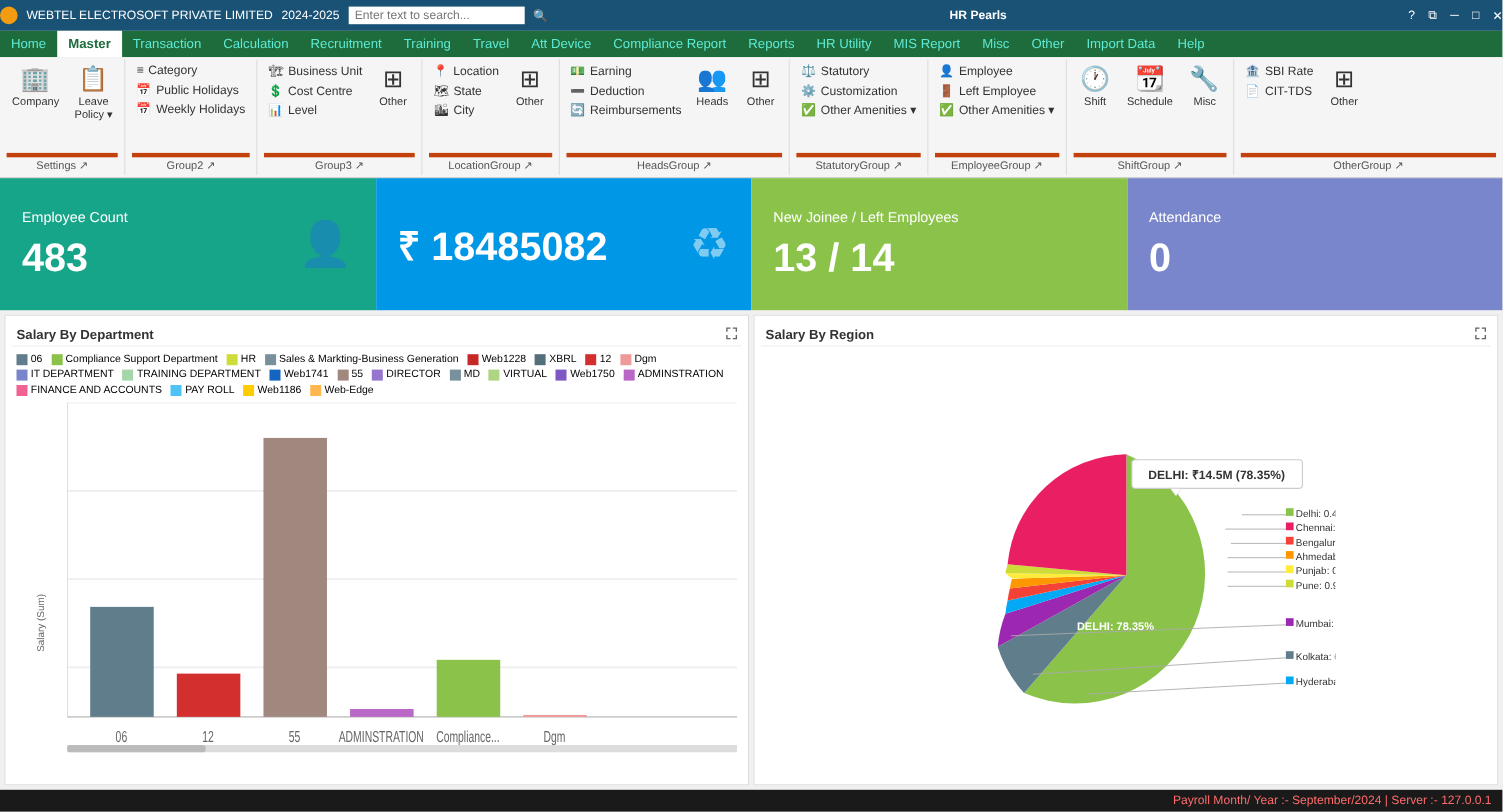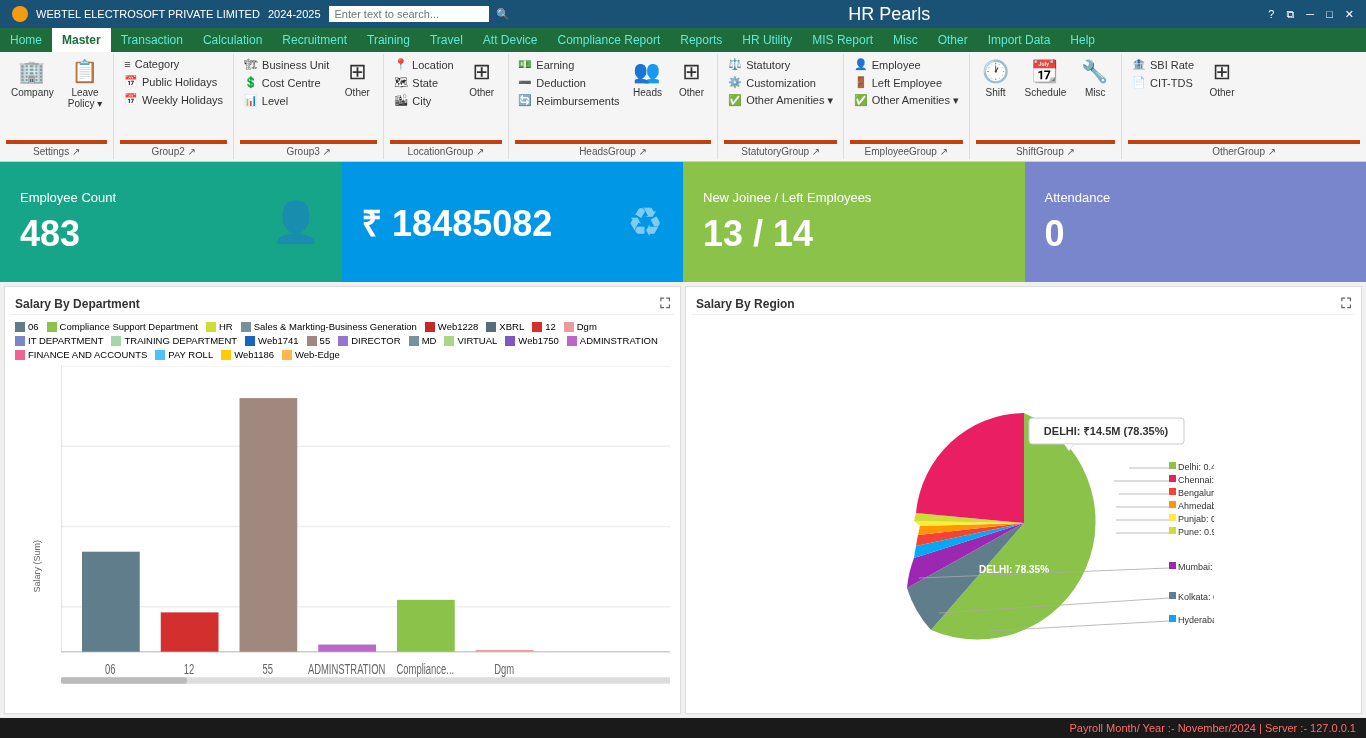--- a/index.html
+++ b/index.html
@@ -5,25 +5,25 @@
     * { margin: 0; padding: 0; box-sizing: border-box; }
     body { font-family: 'Segoe UI', Arial, sans-serif; font-size: 12px; background: #f0f0f0; width: 1366px; height: 738px; overflow: hidden; }
 
     
     .title-bar {
       background: #1a5276;
       color: white;
       height: 28px;
       display: flex;
       align-items: center;
-      padding: 0 12px;
+      padding: 0 0;
       justify-content: space-between;
     }
     .title-bar-left { display: flex; align-items: center; gap: 8px; font-size: 11px; }
-    .title-bar-center { font-size: 18px; font-weight: normal; }
+    .title-bar-center { font-size: 11px; font-weight: bold; }
     .title-bar-right { display: flex; gap: 12px; font-size: 11px; }
     .title-bar-search {
       background: white;
       border: none;
       padding: 2px 6px;
       font-size: 11px;
       width: 160px;
       color: #666;
     }
     .logo-icon { width: 16px; height: 16px; background: #f39c12; border-radius: 50%; display: inline-block; }
@@ -639,14 +639,14 @@
 
         <line x1="155" y1="258" x2="335" y2="248" stroke="#aaa" stroke-width="0.8"></line>
         <rect x="335" y="242" width="7" height="7" fill="#03a9f4"></rect>
         <text x="344" y="250" font-size="9" fill="#333">Hyderabad: 1.53%</text>
       </svg>
     </div>
   </div>
 </div>
 
 <div class="status-bar">
-  <span>Payroll Month/ Year :- November/2024   |   Server :- 127.0.0.1</span>
+  <span>Payroll Month/ Year :- September/2024   |   Server :- 127.0.0.1</span>
 </div>
 
 </body></html>

